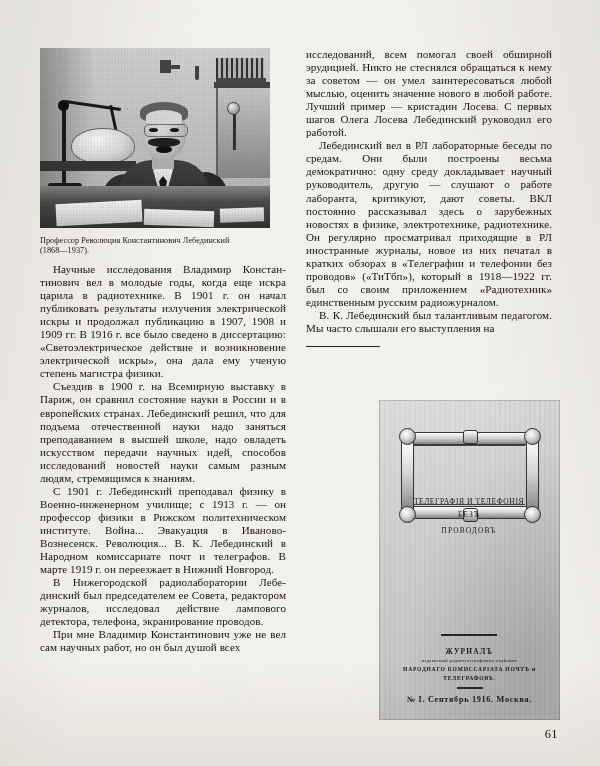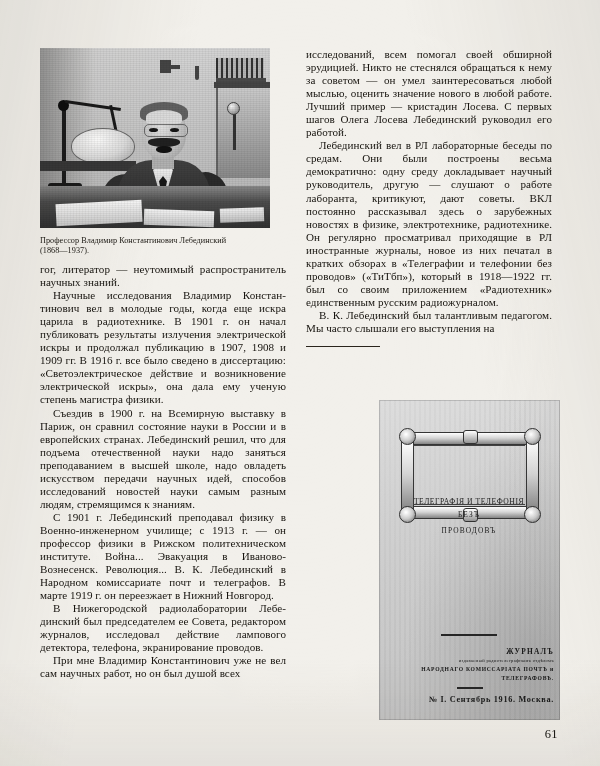--- a/index.html
+++ b/index.html
@@ -352,21 +352,21 @@
     line-height: 16px;
   }
   #cv-dash {
     position: absolute;
     left: 62px; top: 234px; width: 56px; height: 2px;
     background: #2f2a22;
   }
   #cover-imprint {
     position: absolute;
     left: 6px; top: 246px; width: 169px;
-    text-align: right;
+    text-align: center;
     color: #23201a;
   }
   #cv-zhurnal {
     font-size: 7.4px; font-weight: bold; letter-spacing: 1.2px; line-height: 11px;
   }
   #cv-sub1 {
     font-size: 4.5px; letter-spacing: .35px; line-height: 8px;
   }
   #cv-sub2 {
     font-size: 5.6px; font-weight: bold; letter-spacing: .75px; line-height: 9px;
@@ -439,26 +439,25 @@
         <div id="ph-hand"></div>
 
         <div id="ph-desk"></div>
         <div id="ph-papers1"></div>
         <div id="ph-papers2"></div>
         <div id="ph-papers3"></div>
 
         <div id="photo-noise"></div>
       </div>
       <figcaption id="photo-caption">
-        <span>Профессор Владимир Константинович Лебединский</span>
+        <span>Профессор Революция Константинович Лебединский</span>
         <span class="years">(1868—1937).</span>
       </figcaption>
     </figure>
 
-    <p class="bodytext">гог, литератор — неутомимый распространи­тель научных знаний.</p>
     <p class="bodytext indent">Научные исследования Владимир Констан­тинович вел в молодые годы, когда еще искра царила в радиотехнике. В 1901 г. он начал публиковать результаты излучения электриче­ской искры и продолжал публикацию в 1907, 1908 и 1909 гг. В 1916 г. все было сведено в диссертацию: «Светоэлектрическое действие и возникновение электрической искры», она дала ему ученую степень магистра физики.</p>
     <p class="bodytext indent">Съездив в 1900 г. на Всемирную выставку в Париж, он сравнил состояние науки в Рос­сии и в европейских странах. Лебединский ре­шил, что для подъема отечественной науки надо заняться преподаванием в высшей школе, надо овладеть искусством передачи научных идей, способов исследований новостей науки самым разным людям, стремящимся к зна­ниям.</p>
     <p class="bodytext indent">С 1901 г. Лебединский преподавал физику в Военно-инженерном училище; с 1913 г. — он профессор физики в Рижском политехниче­ском институте. Война... Эвакуация в Ивано­во-Вознесенск. Революция... В. К. Лебедин­ский в Народном комиссариате почт и теле­графов. В марте 1919 г. он переезжает в Ниж­ний Новгород.</p>
     <p class="bodytext indent">В Нижегородской радиолаборатории Лебе­динский был председателем ее Совета, редак­тором журналов, исследовал действие лампо­вого детектора, телефона, экранирование про­водов.</p>
     <p class="bodytext indent">При мне Владимир Константинович уже не вел сам научных работ, но он был душой всех</p>
   </div>
 
   <div class="col" id="col-right">
     <p class="bodytext">исследований, всем помогал своей обширной эрудицией. Никто не стеснялся обращаться к нему за советом — он умел заинтересоваться любой мыслью, оценить значение нового в лю­бой работе. Лучший пример — кристадин Ло­сева. С первых шагов Олега Лосева Лебедин­ский руководил его работой.</p>
     <p class="bodytext indent">Лебединский вел в РЛ лабораторные бесе­ды по средам. Они были построены весьма демократично: одну среду докладывает науч­ный руководитель, другую — слушают о ра­боте лаборанта, критикуют, дают советы. ВКЛ постоянно рассказывал здесь о зарубежных новостях в физике, электротехнике, радиотех­нике. Он регулярно просматривал приходя­щие в РЛ иностранные журналы, новое из них печатал в кратких обзорах в «Телеграфии и телефонии без проводов» («ТиТбп»), который в 1918—1922 гг. был со своим приложением «Радиотехник» единственным русским радио­журналом.</p>

